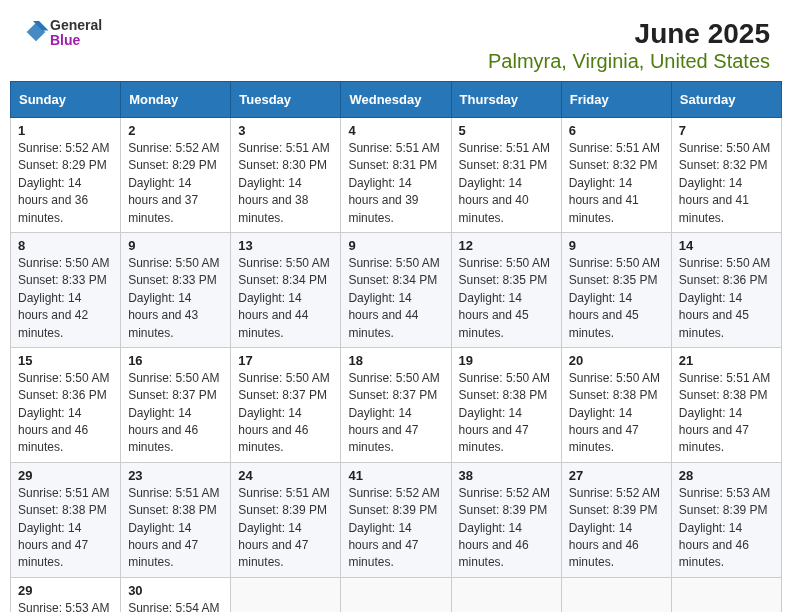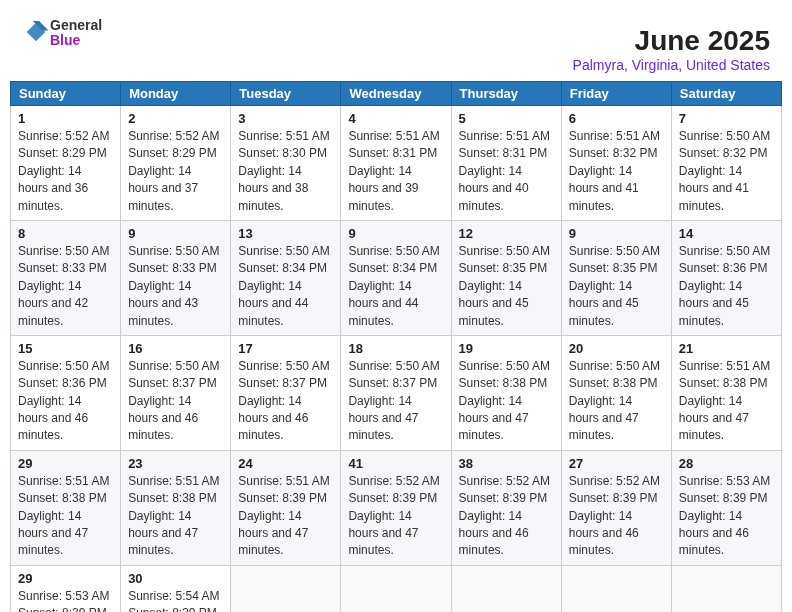--- a/index.html
+++ b/index.html
@@ -33,36 +33,35 @@
       width: 28px;
       height: 28px;
     }
     .title-block {
       text-align: right;
     }
     .month-title {
       font-size: 28px;
       font-weight: bold;
       color: #222;
-      margin-top: 7px;
     }
     .location-title {
-      font-size: 14px;
-      color: #6d28d9;
+      font-size: 20px;
+      color: #4d7c0f;
     }
     .calendar {
       width: 100%;
       border-collapse: collapse;
       margin-top: 4px;
     }
     .calendar th {
       background: #2676b8;
       color: #fff;
       text-align: left;
-      padding: 4px 8px;
+      padding: 10px 8px;
       font-size: 13px;
       font-weight: bold;
       border: 1px solid #1a5a96;
     }
     .calendar td {
       vertical-align: top;
       padding: 5px 7px;
       border: 1px solid #ccc;
       font-size: 10.5px;
       color: #333;

